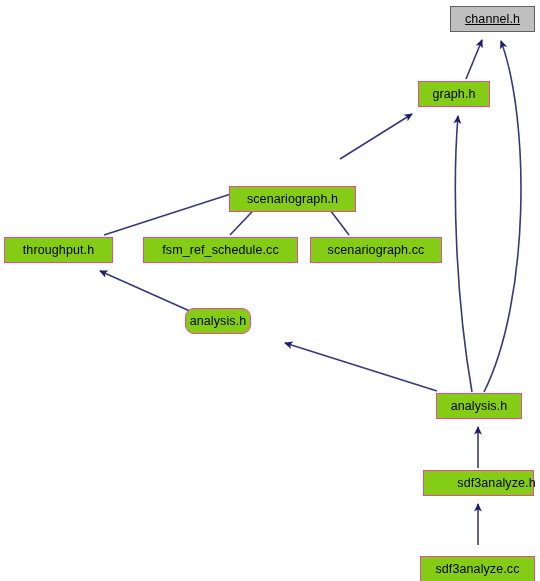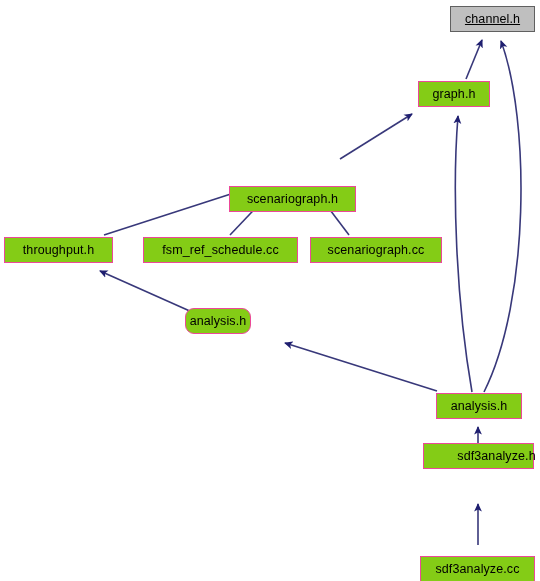--- a/index.html
+++ b/index.html
@@ -105,21 +105,21 @@
   </div>
 
   <div class="node" style="left:185px; top:308px; width:66px; height:26px;border-radius:9px;">
     <span>analysis.h</span>
   </div>
 
   <div class="node" style="left:436px; top:393px; width:86px; height:26px;">
     <span>analysis.h</span>
   </div>
 
-  <div class="node" style="left:423px; top:443px; width:111px; height:26px;padding-left:36px;">
+  <div class="node" style="left:423px; top:470px; width:111px; height:26px;padding-left:36px;">
     <span>sdf3analyze.h</span>
   </div>
 
   <div class="node" style="left:420px; top:547px; width:115px; height:26px;margin-top:9px;">
     <span>sdf3analyze.cc</span>
   </div>
 
 </div>
 
 </body></html>

